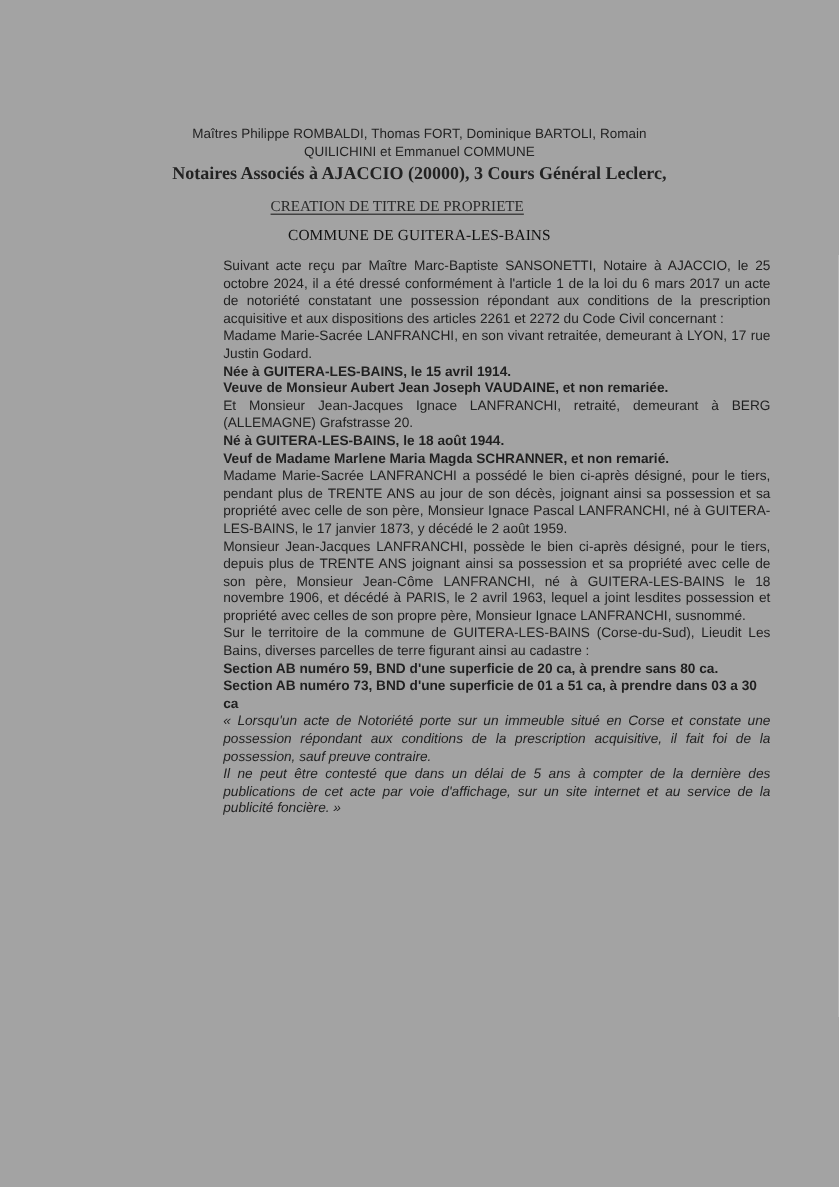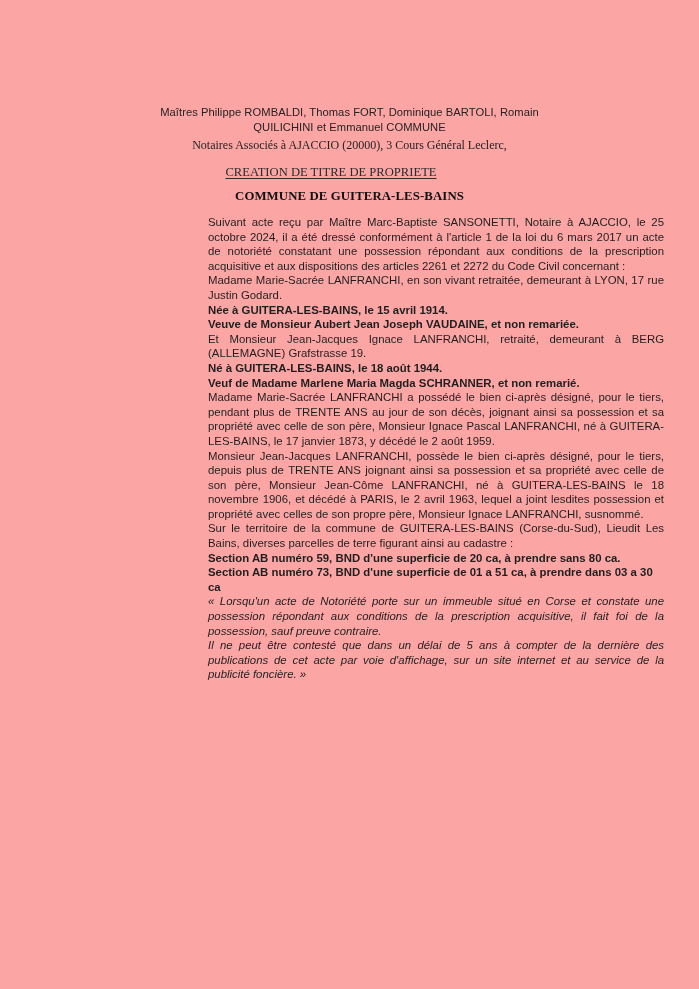--- a/index.html
+++ b/index.html
@@ -15,44 +15,45 @@
     font-family: "Liberation Sans", sans-serif;
     color: #1a1a1a;
     -webkit-font-smoothing: antialiased;
   }
 
   .page {
     position: absolute;
     top: 0; left: 0;
     width: 699px;
     height: 989px;
-    background: #fca5a5;
+    background: #a3a3a3;
   }
 
   
   .letterhead {
     position: absolute;
     left: 0;
     top: 105px;
     width: 699px;
     text-align: center;
   }
   .lh-line-sans {
     font-family: "Liberation Sans", sans-serif;
     font-size: 11.2px;
     line-height: 15px;
     color: #232323;
     letter-spacing: 0.05px;
   }
   .lh-line-serif {
     font-family: "Liberation Serif", serif;
-    font-size: 12px;
+    font-size: 15px;
     line-height: 17px;
     color: #232323;
     margin-top: 2px;
+    font-weight: bold;
   }
 
   
   .title-underlined {
     position: absolute;
     left: 0;
     top: 164px;
     width: 662px;
     text-align: center;
     font-family: "Liberation Serif", serif;
@@ -64,31 +65,31 @@
     text-decoration: underline;
     text-underline-offset: 2px;
   }
   .title-bold {
     position: absolute;
     left: 0;
     top: 188px;
     width: 699px;
     text-align: center;
     font-family: "Liberation Serif", serif;
-    font-weight: bold;
+    font-weight: normal;
     font-size: 12.8px;
     line-height: 16px;
     color: #111111;
     letter-spacing: 0.1px;
   }
 
   
   .body-block {
     position: absolute;
-    left: 208px;
+    left: 186px;
     top: 215px;
     width: 456px;
   }
   .para {
     font-family: "Liberation Sans", sans-serif;
     font-size: 11.4px;
     line-height: 14.6px;
     color: #1f1f1f;
     margin: 0;
     text-align: justify;
@@ -126,21 +127,21 @@
   <div class="title-bold">COMMUNE DE GUITERA-LES-BAINS</div>
 
   <div class="body-block">
 
     <p class="para justified">Suivant acte reçu par Maître Marc-Baptiste SANSONETTI, Notaire à AJACCIO, le 25 octobre 2024, il a été dressé conformément à l'article 1 de la loi du 6 mars 2017 un acte de notoriété constatant une possession répondant aux conditions de la prescription acquisitive et aux dispositions des articles 2261 et 2272 du Code Civil concernant :</p>
 
     <p class="para justified">Madame Marie-Sacrée LANFRANCHI, en son vivant retraitée, demeurant à LYON, 17 rue Justin Godard.</p>
     <p class="para left">Née à GUITERA-LES-BAINS, le 15 avril 1914.</p>
     <p class="para left">Veuve de Monsieur Aubert Jean Joseph VAUDAINE, et non remariée.</p>
 
-    <p class="para justified">Et Monsieur Jean-Jacques Ignace LANFRANCHI, retraité, demeurant à BERG (ALLEMAGNE) Grafstrasse 19.</p>
+    <p class="para justified">Et Monsieur Jean-Jacques Ignace LANFRANCHI, retraité, demeurant à BERG (ALLEMAGNE) Grafstrasse 20.</p>
     <p class="para left">Né à GUITERA-LES-BAINS, le 18 août 1944.</p>
     <p class="para left">Veuf de Madame Marlene Maria Magda SCHRANNER, et non remarié.</p>
 
     <p class="para justified">Madame Marie-Sacrée LANFRANCHI a possédé le bien ci-après désigné, pour le tiers, pendant plus de TRENTE ANS au jour de son décès, joignant ainsi sa possession et sa propriété avec celle de son père, Monsieur Ignace Pascal LANFRANCHI, né à GUITERA-LES-BAINS, le 17 janvier 1873, y décédé le 2 août 1959.</p>
     <p class="para justified">Monsieur Jean-Jacques LANFRANCHI, possède le bien ci-après désigné, pour le tiers, depuis plus de TRENTE ANS joignant ainsi sa possession et sa propriété avec celle de son père, Monsieur Jean-Côme LANFRANCHI, né à GUITERA-LES-BAINS le 18 novembre 1906, et décédé à PARIS, le 2 avril 1963, lequel a joint lesdites possession et propriété avec celles de son propre père, Monsieur Ignace LANFRANCHI, susnommé.</p>
 
     <p class="para justified">Sur le territoire de la commune de GUITERA-LES-BAINS (Corse-du-Sud), Lieudit Les Bains, diverses parcelles de terre figurant ainsi au cadastre :</p>
 
     <p class="para left">Section AB numéro 59, BND d'une superficie de 20 ca, à prendre sans 80 ca.</p>
     <p class="para left">Section AB numéro 73, BND d'une superficie de 01 a 51 ca, à prendre dans 03 a 30 ca</p>

